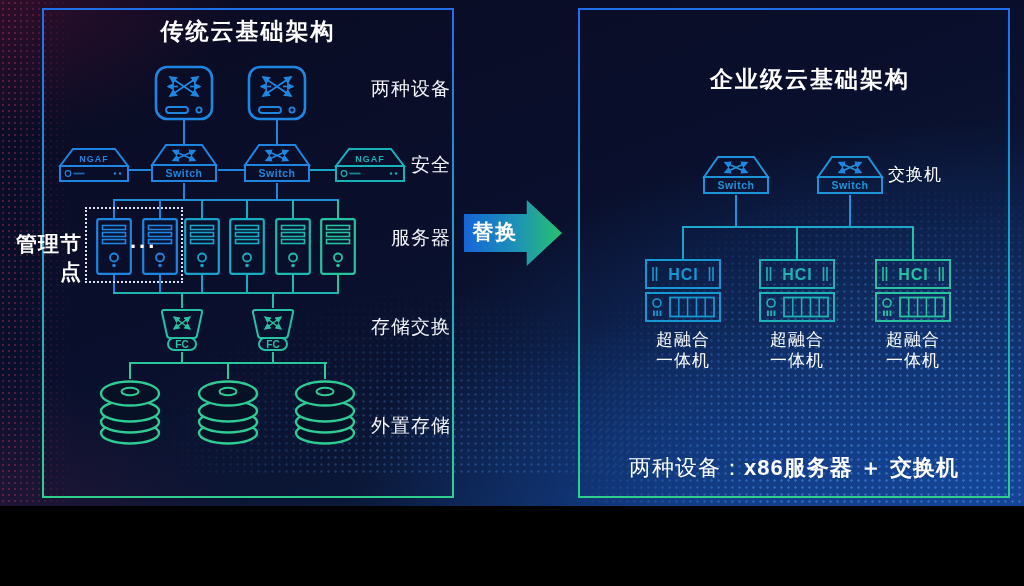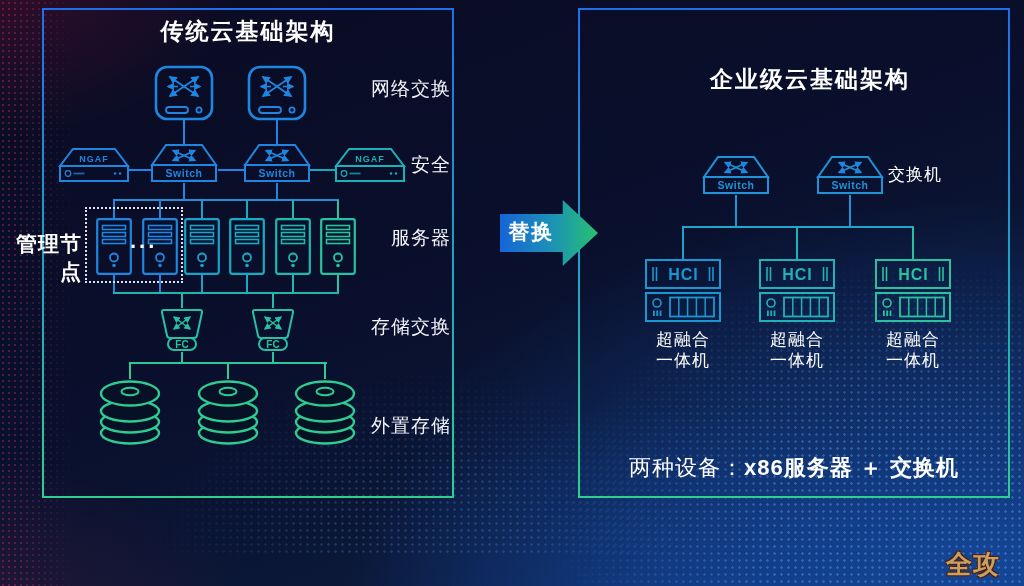--- a/index.html
+++ b/index.html
@@ -1,17 +1,17 @@
 <!DOCTYPE html>
 <html><head>
 <meta charset="utf-8">
 <style>
   html,body{margin:0;padding:0;background:#000;}
   .stage{
-    position:relative; width:1024px; height:586px; overflow:hidden;
+    position:relative; width:1024px; height:506px; overflow:hidden;
     font-family:"Liberation Sans","DejaVu Sans",sans-serif;
     background:
       radial-gradient(420px 260px at -2% -4%, rgba(140,20,60,.32), transparent 62%),
       radial-gradient(520px 300px at -6% 108%, rgba(150,30,70,.22), transparent 60%),
       radial-gradient(960px 560px at 97% 97%, rgba(25,95,205,.60), transparent 66%),
       radial-gradient(520px 320px at 66% 104%, rgba(20,80,180,.38), transparent 65%),
       linear-gradient(160deg,#0b0b22 0%,#090f2c 45%,#0b1736 70%,#0d2046 100%);
   }
   .dots{position:absolute; pointer-events:none;
     background-image:radial-gradient(circle, rgba(95,165,255,.38) 1.1px, transparent 1.5px);
@@ -48,21 +48,21 @@
   .caption-left{position:absolute; left:42px; top:451px; width:412px; text-align:center;
     color:#eef1f8; font-size:23px; font-weight:500; letter-spacing:2px;}
   .caption-right{position:absolute; left:578px; top:453px; width:432px; text-align:center;
     color:#fff; font-size:22px; letter-spacing:1px;}
   .caption-right b{font-weight:bold;}
   .hci-caption{position:absolute; top:329px; width:90px; text-align:center; color:#fff;
     font-size:17px; line-height:21px; font-weight:500; letter-spacing:1px;}
   .sw-side-label{position:absolute; left:888px; top:163px; color:#fff; font-size:17px; letter-spacing:1px;}
   .replace-arrow{position:absolute; left:464px; top:198px; width:98px; height:70px;
     background:linear-gradient(90deg,#1565d8 0%,#1d93b4 55%,#27c26e 100%);
-    clip-path:polygon(0 23%,64% 23%,64% 3%,100% 50%,64% 97%,64% 77%,0 77%);margin-left:36px;}
+    clip-path:polygon(0 23%,64% 23%,64% 3%,100% 50%,64% 97%,64% 77%,0 77%);}
   .replace-arrow span{position:absolute; left:0; top:50%; width:64%; transform:translateY(-52%);
     text-align:center; color:#fff; font-size:21px; font-weight:bold; letter-spacing:2px;}
   .footer-headline{position:absolute; left:0; top:540px; width:1016px; text-align:center;
     color:#fff; font-size:31px; font-weight:bold; letter-spacing:1px;
     text-shadow:2px 2px 3px rgba(0,0,15,.75);}
   .watermark{position:absolute; left:946px; top:547px; color:#c99f63; font-size:26px;
     font-weight:900; letter-spacing:1px;
     text-shadow:1px 1px 0 #4a2010,-1px -1px 0 #4a2010,1px -1px 0 #4a2010,-1px 1px 0 #4a2010;}
   svg text{font-family:"Liberation Sans","DejaVu Sans",sans-serif;}
 </style>
@@ -264,21 +264,21 @@
     <ellipse cx="32" cy="12.5" rx="8.5" ry="3.8" fill="none" stroke="#2ecb92" stroke-width="2"></ellipse>
   </svg>
   <svg class="icon" style="left:293px;top:379px" width="64" height="67" viewBox="0 0 64 67">
     <ellipse cx="32" cy="54" rx="29" ry="10.5" fill="#071126" stroke="#2ecb92" stroke-width="2.4"></ellipse>
     <ellipse cx="32" cy="43" rx="29" ry="10.5" fill="#071126" stroke="#2ecb92" stroke-width="2.4"></ellipse>
     <ellipse cx="32" cy="32" rx="29" ry="10.5" fill="#071126" stroke="#2ecb92" stroke-width="2.4"></ellipse>
     <ellipse cx="32" cy="14.5" rx="29" ry="12" fill="#071126" stroke="#2ecb92" stroke-width="2.4"></ellipse>
     <ellipse cx="32" cy="12.5" rx="8.5" ry="3.8" fill="none" stroke="#2ecb92" stroke-width="2"></ellipse>
   </svg>
 
-  <div class="side-label" style="top:76px">网络交换</div>
+  <div class="side-label" style="top:76px">两种设备</div>
   <div class="side-label" style="top:152px">安全</div>
   <div class="side-label" style="top:225px">服务器</div>
   <div class="side-label" style="top:314px">存储交换</div>
   <div class="side-label" style="top:413px">外置存储</div>
 
 
   <div class="replace-arrow">
     <span>替换</span>
   </div>
 

